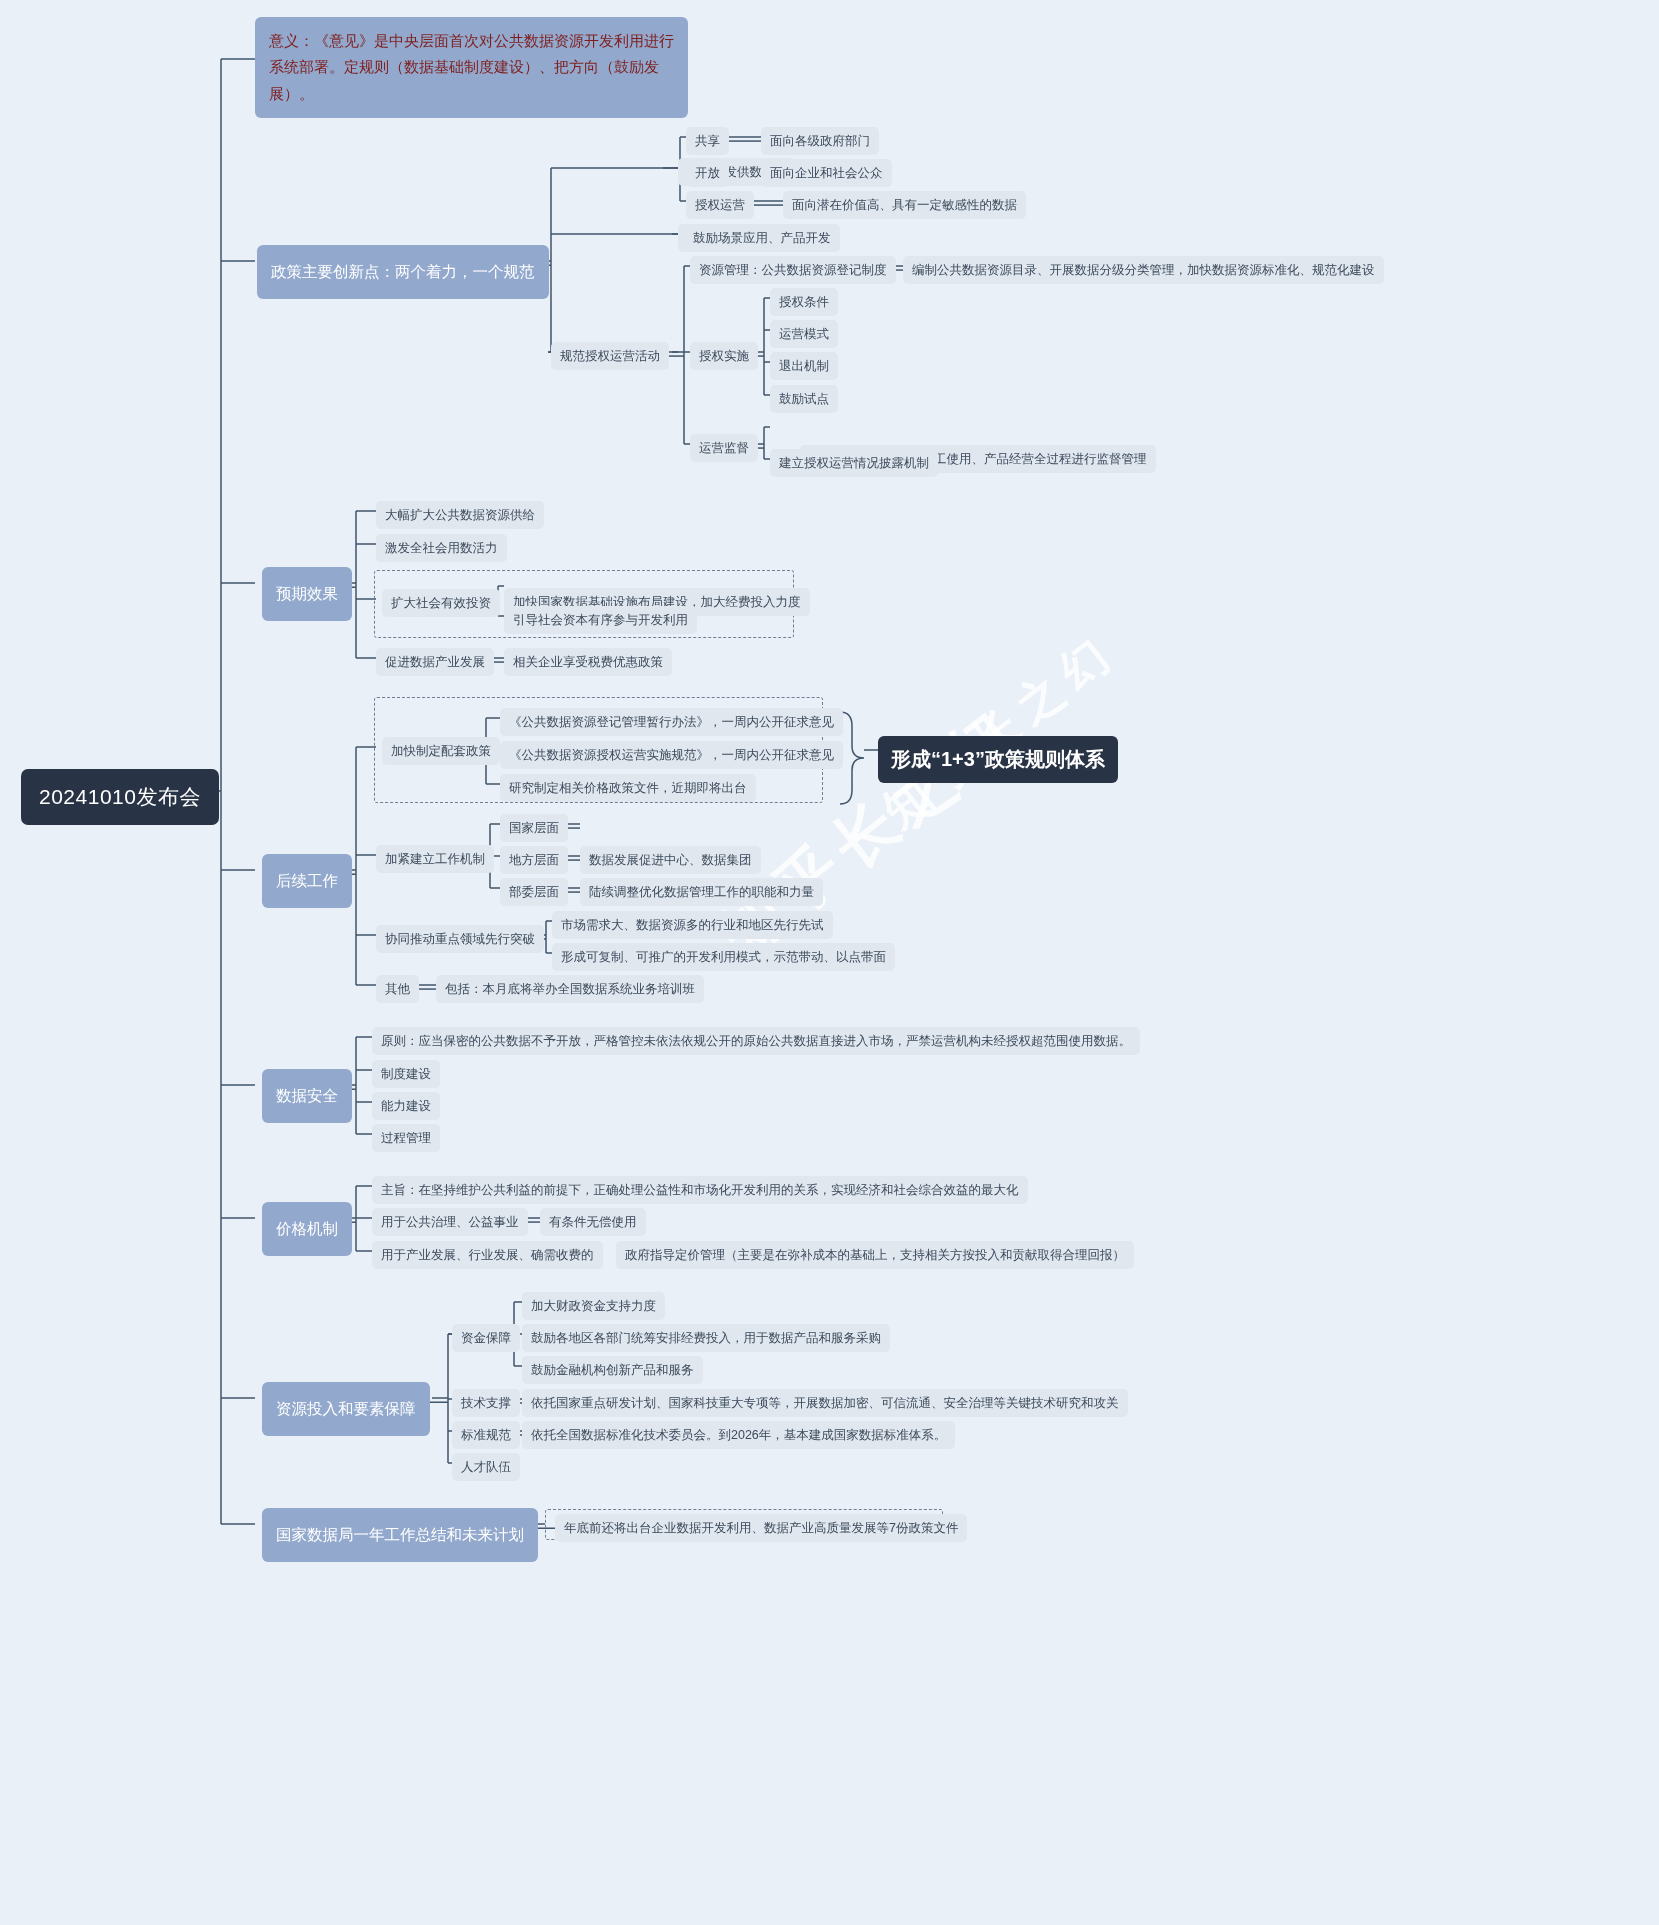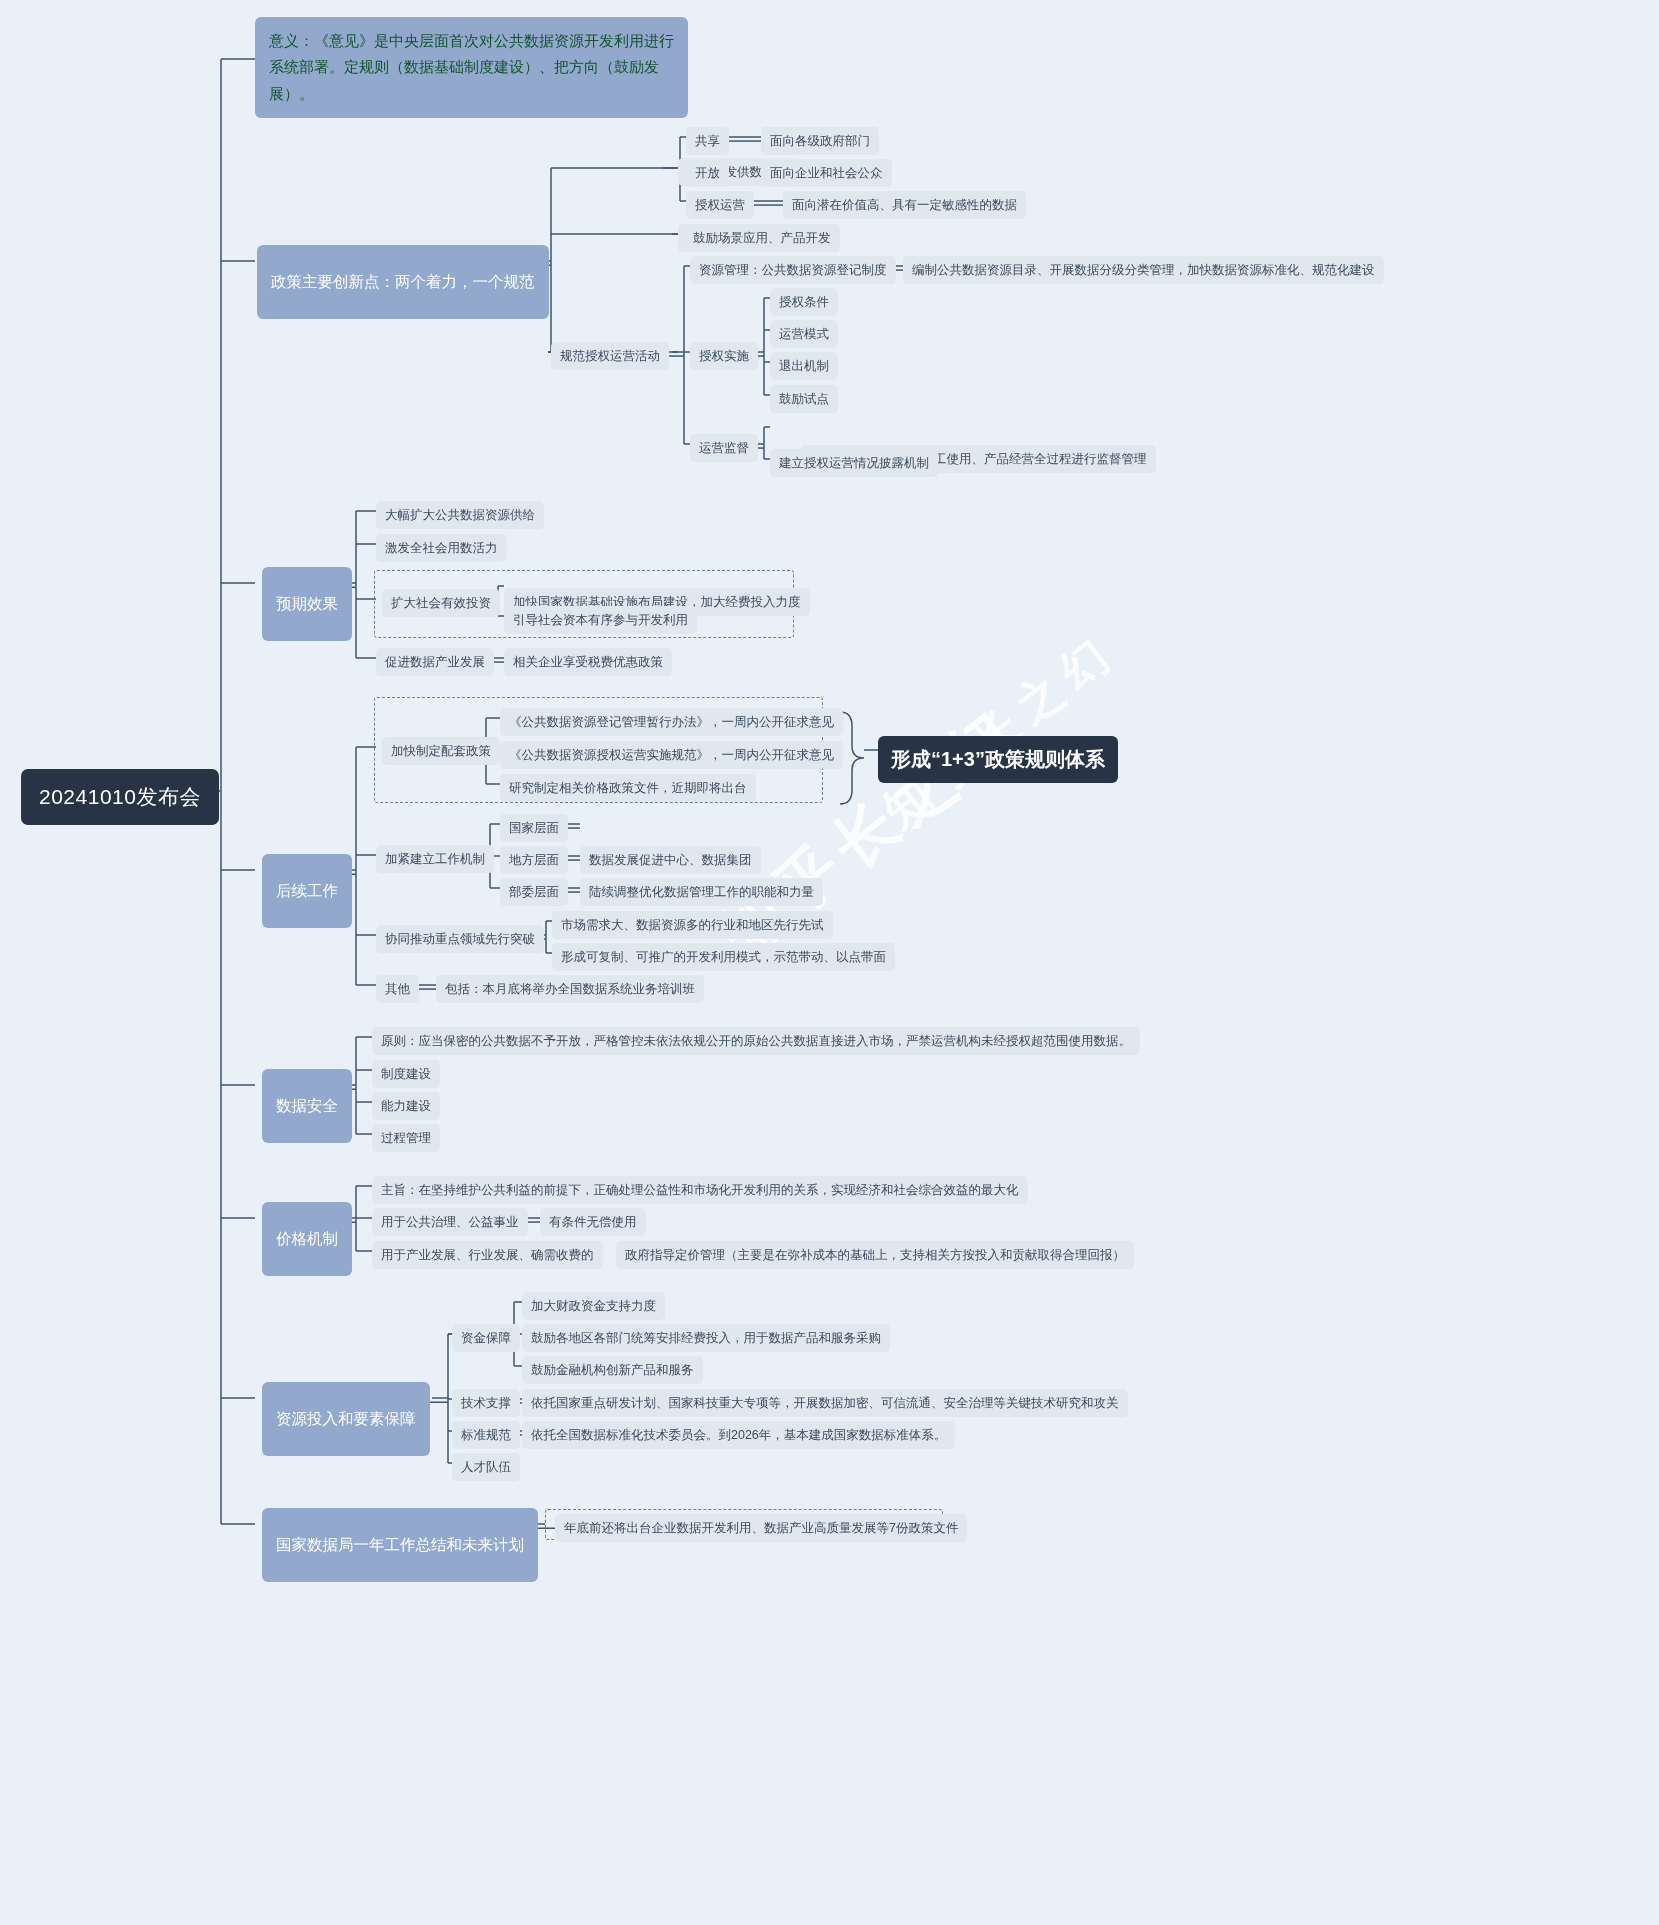--- a/index.html
+++ b/index.html
@@ -36,27 +36,27 @@
     font-size: 21px;
     padding: 13px 18px;
     border-radius: 7px;
     letter-spacing: .5px;
   }
   
   .n-l1 {
     background: #92a9cd;
     color: #ffffff;
     font-size: 15.5px;
-    padding: 26px 14px;
+    padding: 16px 14px;
     border-radius: 6px;
   }
   
   .n-banner {
     background: #92a9cd;
-    color: #14532d;
+    color: #7f1d1d;
     font-size: 15px;
     padding: 11px 14px;
     border-radius: 6px;
     display: block;
     line-height: 1.75;
   }
   
   .n-badge {
     background: #283445;
     color: #ffffff;

